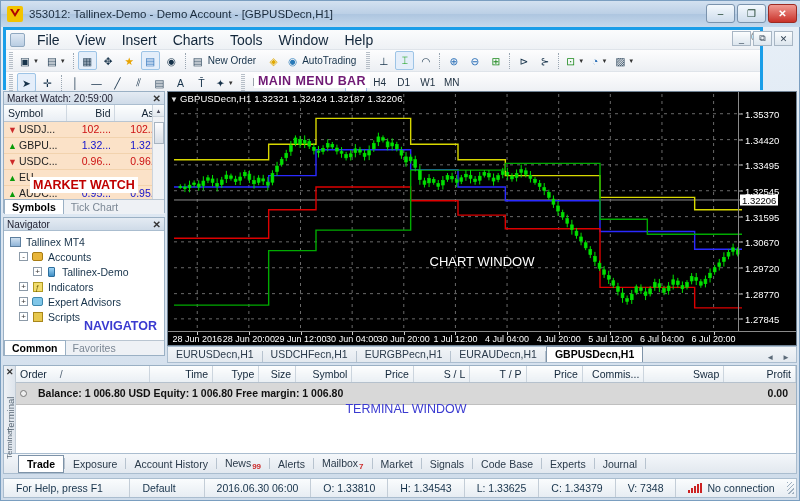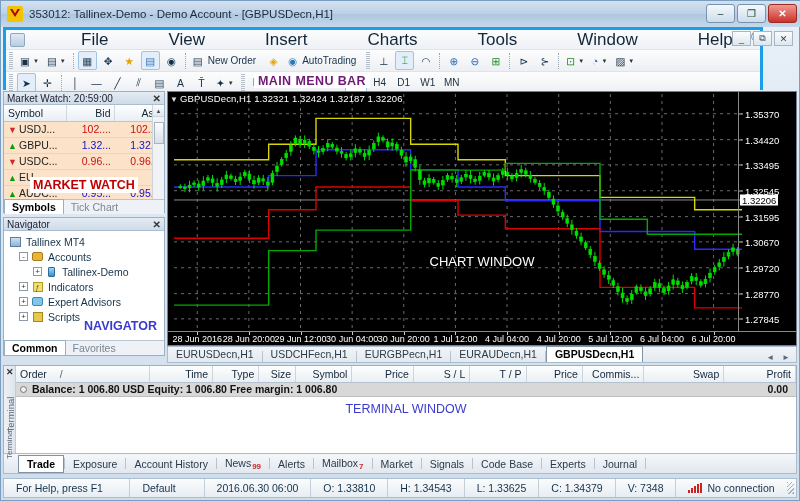--- a/index.html
+++ b/index.html
@@ -30,21 +30,21 @@
 
   
   #tbwrap { position:absolute; left:2px; top:26px; width:760px; height:63px;
     border:3px solid #1a9ee8; background:#f2f4f7; }
 
   
   #menurow { height:19px; display:flex; align-items:center; padding-left:2px;
     background:linear-gradient(#fbfcfd,#eef1f5); }
   #menuicon { width:15px; height:14px; margin:0 4px 0 2px;
     background:linear-gradient(#dfe9f4,#b9cde2); border:1px solid #8fa8c0; border-radius:2px;}
-  .menuitem { padding:2px 8px; font-size:17px; color:#12263a; cursor:default;margin-left:44px; }
+  .menuitem { padding:2px 8px; font-size:14px; color:#12263a; cursor:default; }
 
   
   #toolrow1 { height:22px; display:flex; align-items:center;
     background:linear-gradient(#fdfdfe,#eceff3); border-top:1px solid #dfe4ea; }
   
   #toolrow2 { height:22px; display:flex; align-items:center; position:relative;
     background:linear-gradient(#fdfdfe,#eceff3); border-top:1px solid #dfe4ea; }
   .tbtn { height:19px; min-width:19px; margin:0 1px; padding:0 2px;
     display:flex; align-items:center; justify-content:center; gap:2px;
     border:1px solid transparent; border-radius:2px; font-size:10.5px; color:#16324a;
@@ -159,23 +159,23 @@
     background:linear-gradient(to right,#eef1f5,#dde4ec); border-right:1px solid #c2ccd6; }
   #termclose { position:absolute; left:2px; top:1px; font-size:9px; font-weight:bold; color:#333; }
   #termvert { position:absolute; left:-9px; top:46px; width:30px;
     transform:rotate(-90deg); font-size:9.5px; color:#5b6a78; text-align:center; }
   #termmain { position:absolute; left:12px; right:0; top:0; bottom:0; }
   table.tt { width:100%; border-collapse:collapse; table-layout:fixed; }
   table.tt th { height:16px; font-weight:normal; font-size:10.5px; color:#12263a;
     background:linear-gradient(#fdfefe,#eaeff4); border-right:1px solid #ccd5de;
     border-bottom:1px solid #b5c1cd; padding:0 4px; text-align:right; }
   table.tt th.l { text-align:left; }
-  #balrow { height:14px; background:#d8d8d8; display:flex; align-items:center;
+  #balrow { height:22px; background:#d8d8d8; display:flex; align-items:center;
     font-size:10.5px; font-weight:bold; color:#111; padding:0 4px;
-    border-bottom:1px solid #bfbfbf; }
+    border-bottom:1px solid #bfbfbf;gap:6px; }
   #balrow .dot { width:7px; height:7px; border:1px solid #777; border-radius:50%;
     margin-right:5px; background:#eee; }
   #balrow .pf { margin-left:auto; padding-right:4px; }
   #termlabel { position:absolute; left:50%; top:36px; transform:translateX(-50%);
     color:#3a3ad0; font-size:12.5px; }
 
   
   #btabs { position:absolute; left:2px; top:452px; right:2px; height:21px;
     background:linear-gradient(#f4f7fa,#e2e8ef); border:1px solid #aabdcf;
     display:flex; align-items:center; padding-left:14px; }

